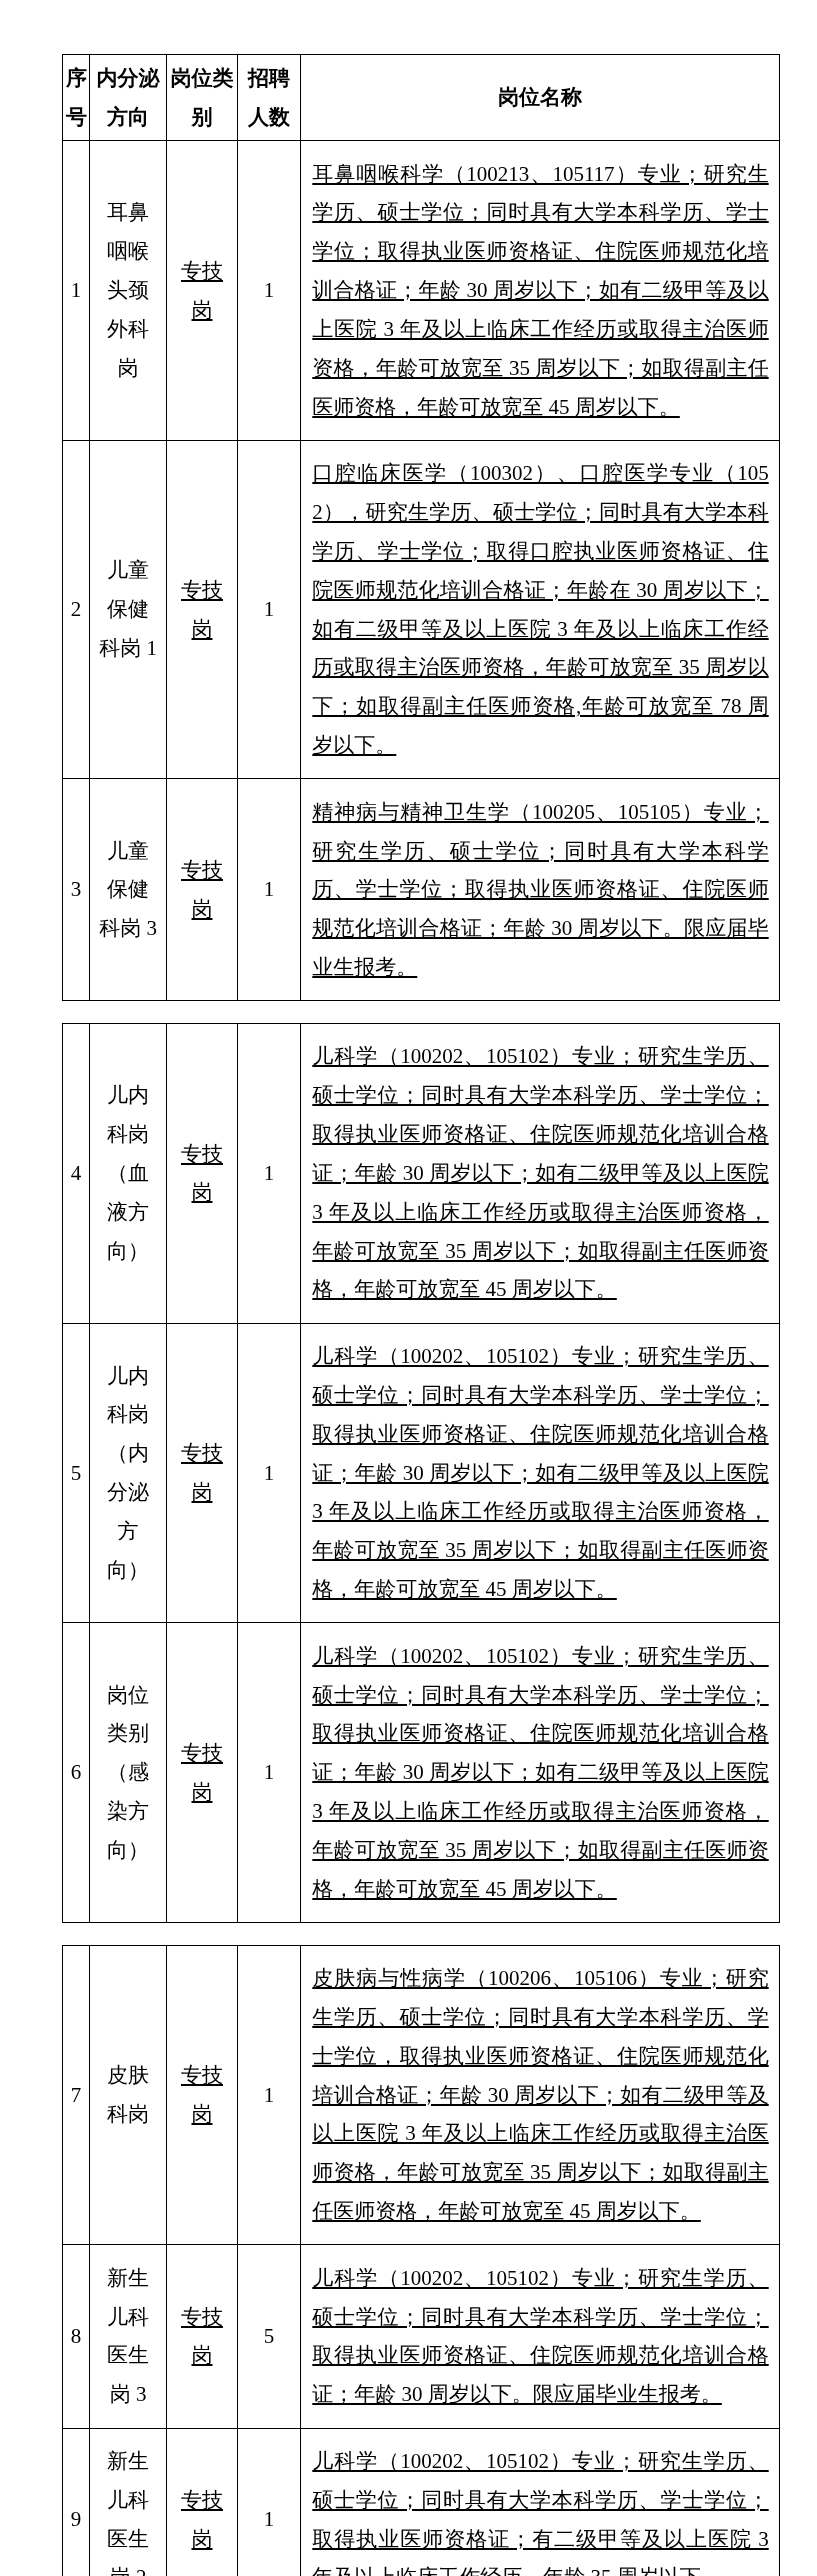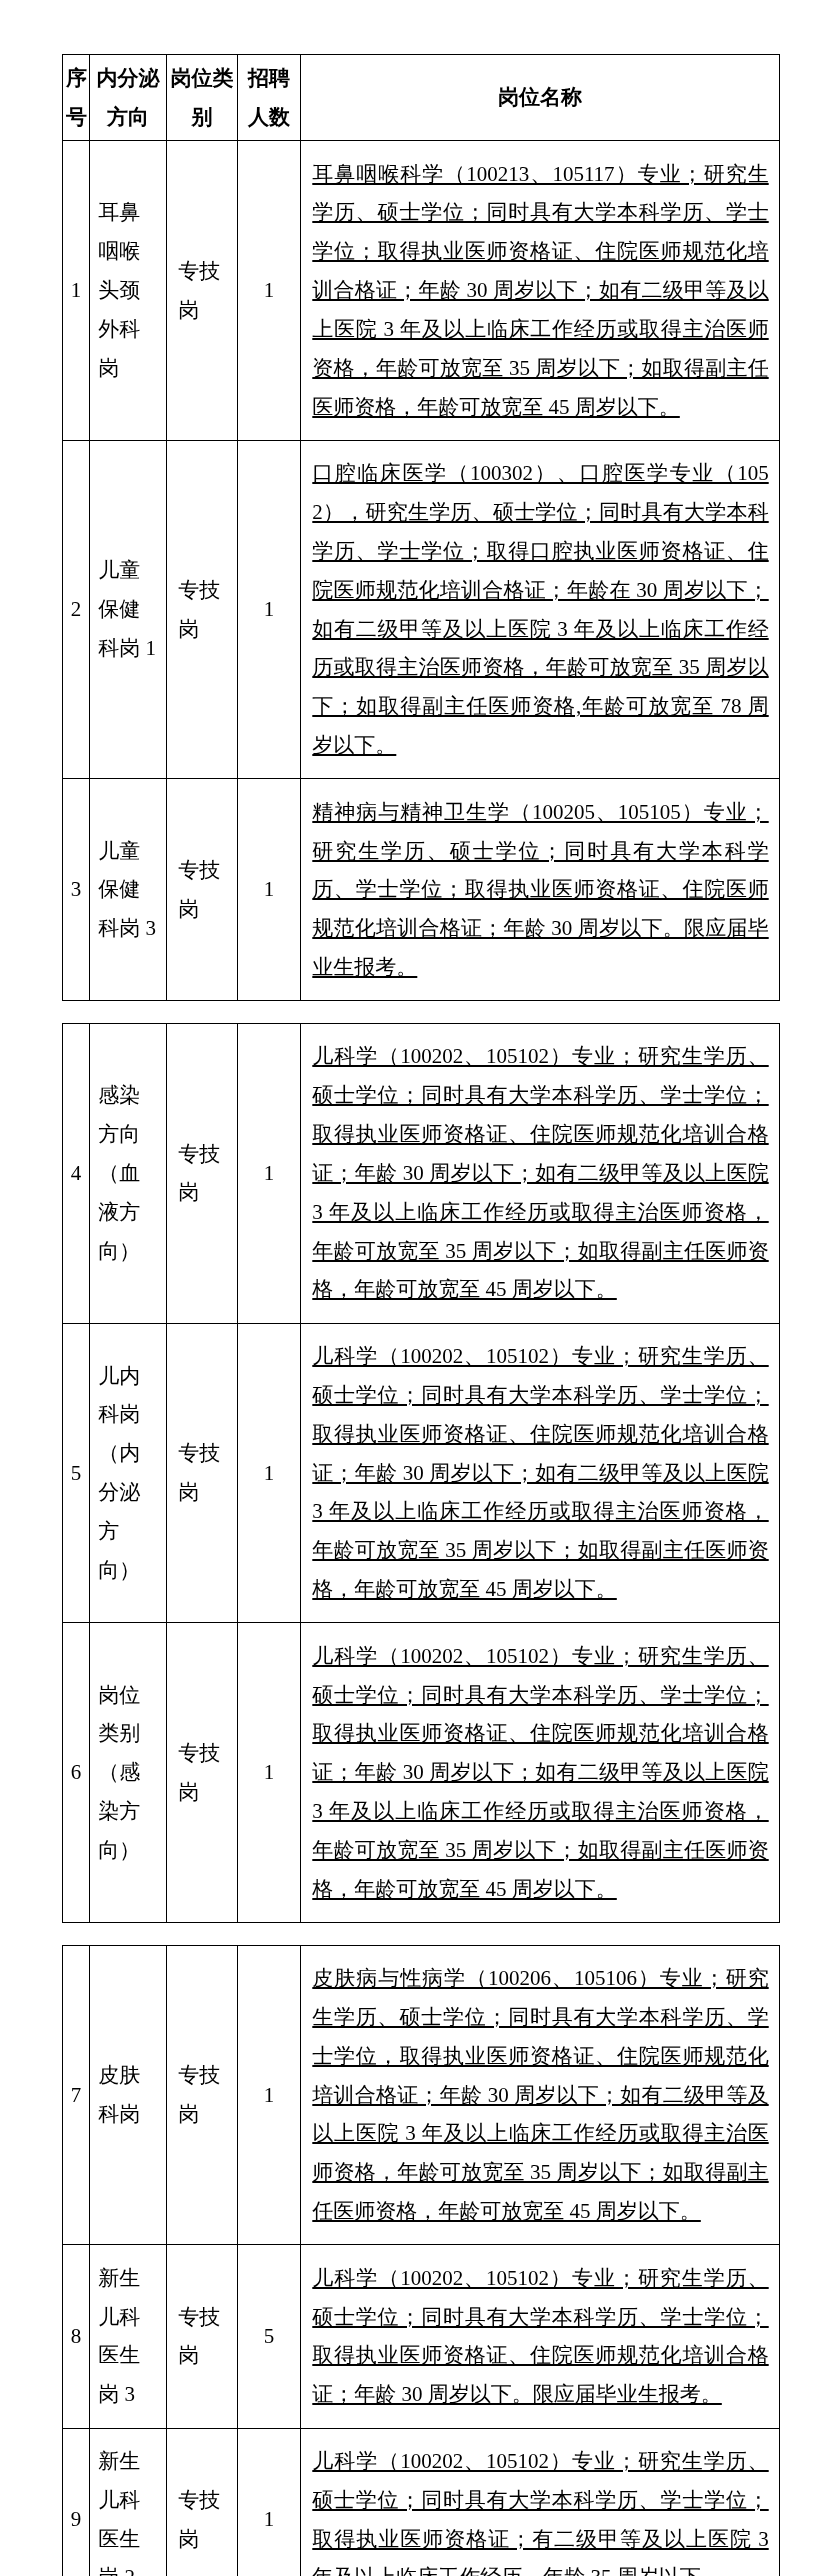--- a/index.html
+++ b/index.html
@@ -32,22 +32,22 @@
     text-align:center;
     height:81px;
     padding:2.1px 3.1px;
   }
   col.c-no{width:27px;}
   col.c-name{width:77px;}
   col.c-cat{width:71px;}
   col.c-cnt{width:63px;}
   col.c-cond{width:479px;}
   td.no,td.cnt{text-align:center;padding:2.1px 1px;}
-  td.name{padding:9.3px 8.2px;}
-  td.cat{padding:9.3px 11.3px;}
+  td.name{text-align:center;padding:9.3px 8.2px;}
+  td.cat{text-align:center;padding:9.3px 11.3px;text-decoration:underline;}
   td.cond{
     text-align:justify;
     text-justify:inter-character;
     padding:13.4px 10.3px 13.4px 11.3px;
     text-decoration:underline;
   }
   tr.h530{height:273px;}
   tr.h375{height:193px;}
   tr.h340{height:175px;}
 </style>
@@ -102,21 +102,21 @@
     <colgroup>
         <col class="c-no">
         <col class="c-name">
         <col class="c-cat">
         <col class="c-cnt">
         <col class="c-cond">
       </colgroup>
     <tbody>
       <tr class="h530">
         <td class="no">4</td>
-        <td class="name">感染方向（血液方向）</td>
+        <td class="name">儿内科岗（血液方向）</td>
         <td class="cat">专技岗</td>
         <td class="cnt">1</td>
         <td class="cond">儿科学（100202、105102）专业；研究生学历、硕士学位；同时具有大学本科学历、学士学位；取得执业医师资格证、住院医师规范化培训合格证；年龄 30 周岁以下；如有二级甲等及以上医院 3 年及以上临床工作经历或取得主治医师资格，年龄可放宽至 35 周岁以下；如取得副主任医师资格，年龄可放宽至 45 周岁以下。</td>
       </tr>
       <tr class="h530">
         <td class="no">5</td>
         <td class="name">儿内科岗（内分泌方向）</td>
         <td class="cat">专技岗</td>
         <td class="cnt">1</td>
         <td class="cond">儿科学（100202、105102）专业；研究生学历、硕士学位；同时具有大学本科学历、学士学位；取得执业医师资格证、住院医师规范化培训合格证；年龄 30 周岁以下；如有二级甲等及以上医院 3 年及以上临床工作经历或取得主治医师资格，年龄可放宽至 35 周岁以下；如取得副主任医师资格，年龄可放宽至 45 周岁以下。</td>

